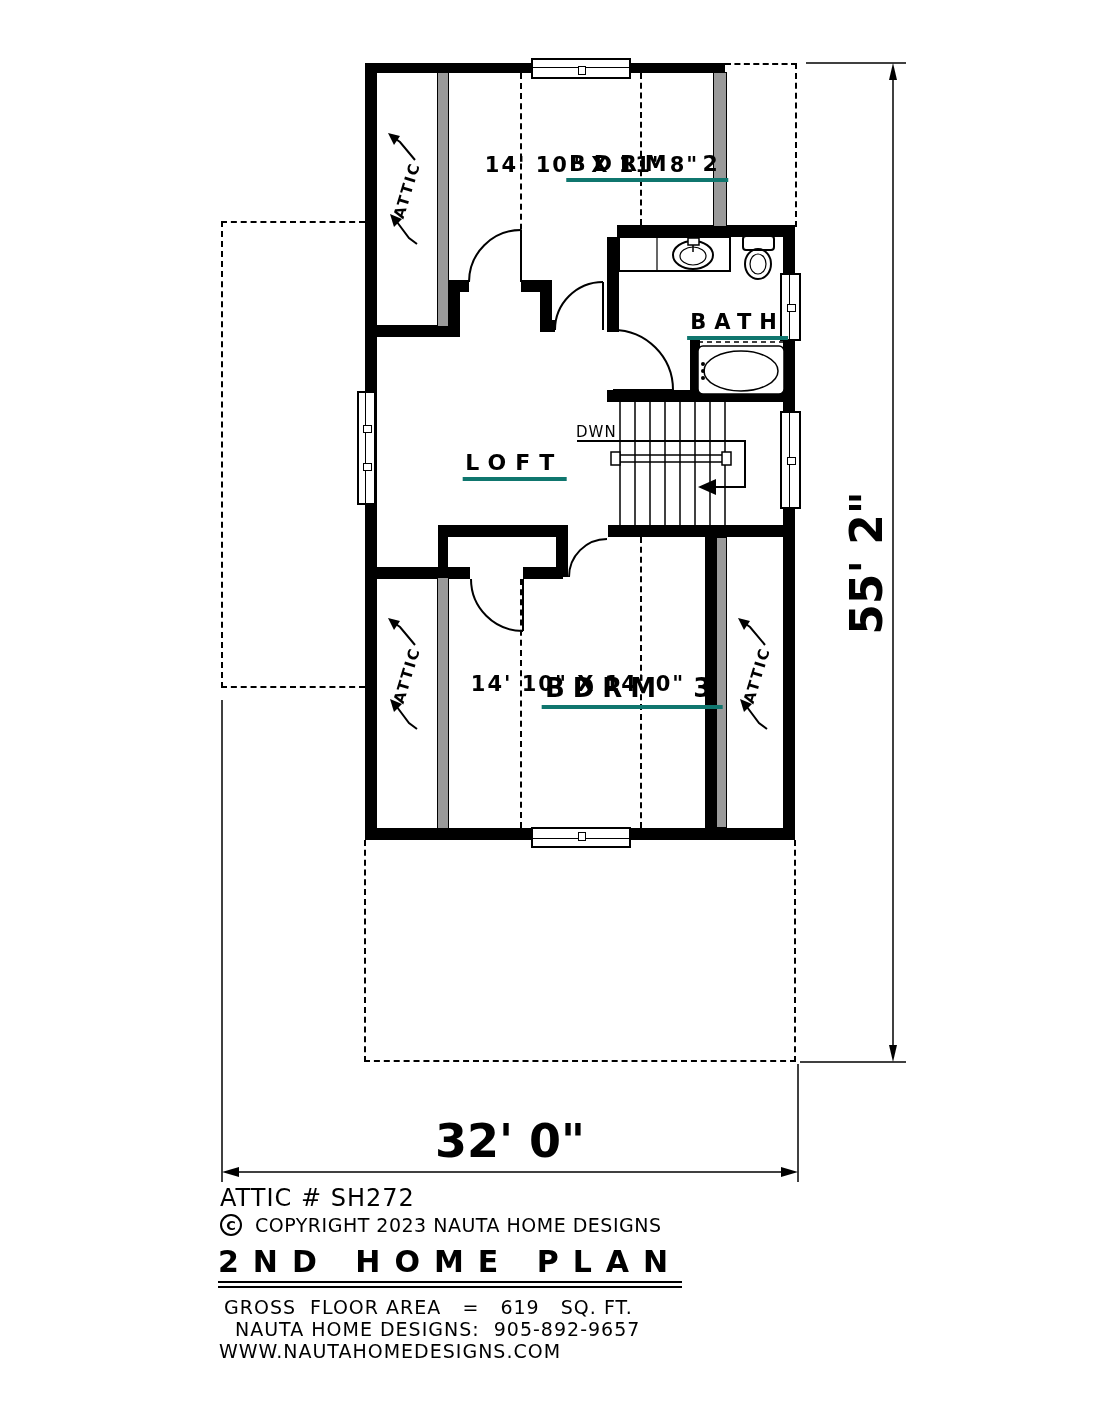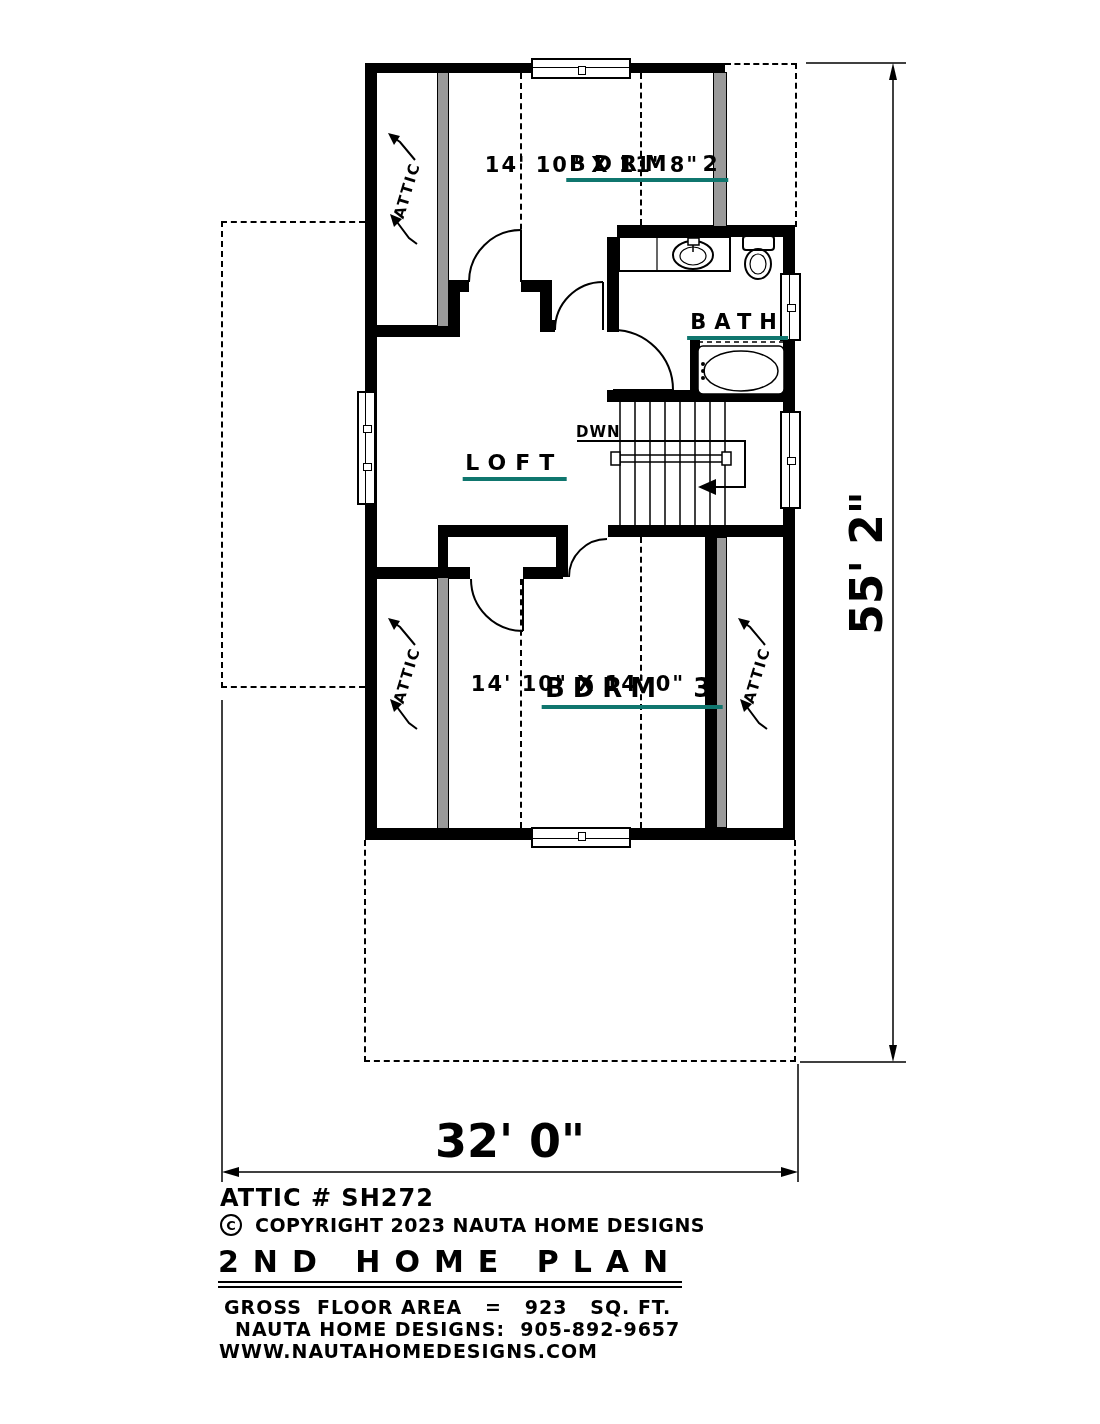--- a/index.html
+++ b/index.html
@@ -14,21 +14,21 @@
   .dashbox{position:absolute;box-sizing:border-box;}
   
   .window{position:absolute;background:#fff;border:2px solid #000;box-sizing:border-box;}
   .win-line-h{position:absolute;left:0;right:0;height:0;border-top:1.5px solid #000;}
   .win-line-v{position:absolute;top:0;bottom:0;width:0;border-left:1.5px solid #000;}
   .win-tick{position:absolute;background:#fff;border:1.5px solid #000;box-sizing:border-box;}
   
   .room-label{position:absolute;transform:translateX(-50%);font-weight:bold;white-space:pre;}
   .room-label .ul{display:inline-block;border-bottom:4px solid #0f766e;padding:0 3px 2px 3px;}
   .dims{position:absolute;transform:translateX(-50%);font-weight:bold;white-space:pre;}
-  .footer-line{position:absolute;font-weight:bold;white-space:pre;}
+  .footer-line{position:absolute;font-weight:normal;white-space:pre;}
   svg text{font-family:"DejaVu Sans","Liberation Sans",sans-serif;}
 </style>
 </head>
 <body>
 
 <div id="page">
 
   <div class="dashbox" style="left:725px;top:63px;width:72px;height:164px;border-top:2px dashed #000;border-right:2px dashed #000;"></div>
   <div class="dashbox" style="left:221px;top:221px;width:144px;height:467px;border-top:2px dashed #000;border-left:2px dashed #000;border-bottom:2px dashed #000;"></div>
   <div class="dashbox" style="left:364px;top:840px;width:432px;height:222px;border-left:2px dashed #000;border-right:2px dashed #000;border-bottom:2px dashed #000;"></div>
@@ -219,23 +219,23 @@
   <div style="position:absolute;left:866px;top:563px;transform:translate(-50%,-50%) rotate(-90deg);
               font-size:44px;font-weight:bold;white-space:nowrap;">55' 2"</div>
   <div style="position:absolute;left:510px;top:1114px;transform:translateX(-50%);
               font-size:46px;font-weight:bold;white-space:nowrap;">32' 0"</div>
 
   <div class="footer-line" style="left:220px;top:1184px;font-size:24px;letter-spacing:1px;">ATTIC # SH272</div>
 
   <div style="position:absolute;left:220px;top:1214px;display:flex;align-items:center;gap:13px;">
     <span style="display:inline-flex;align-items:center;justify-content:center;width:22px;height:22px;
                  border:2px solid #000;border-radius:50%;font-size:13px;font-weight:bold;box-sizing:border-box;">C</span>
-    <span style="font-size:19px;font-weight:bold;letter-spacing:0.5px;white-space:pre;">COPYRIGHT 2023 NAUTA HOME DESIGNS</span>
+    <span style="font-size:19px;font-weight:normal;letter-spacing:0.5px;white-space:pre;">COPYRIGHT 2023 NAUTA HOME DESIGNS</span>
   </div>
 
   <div style="position:absolute;left:218px;top:1244px;font-size:30px;font-weight:bold;letter-spacing:14px;
               border-bottom:7px double #000;padding-bottom:2px;white-space:pre;">2ND HOME PLAN</div>
 
-  <div class="footer-line" style="left:224px;top:1296px;font-size:19px;letter-spacing:1px;">GROSS  FLOOR AREA   =   923   SQ. FT.</div>
+  <div class="footer-line" style="left:224px;top:1296px;font-size:19px;letter-spacing:1px;">GROSS  FLOOR AREA   =   619   SQ. FT.</div>
   <div class="footer-line" style="left:219px;top:1318px;font-size:19px;letter-spacing:1px;margin-left:16px;">NAUTA HOME DESIGNS:  905-892-9657</div>
   <div class="footer-line" style="left:219px;top:1340px;font-size:19px;letter-spacing:1px;">WWW.NAUTAHOMEDESIGNS.COM</div>
 
 </div>
 
 </body></html>

